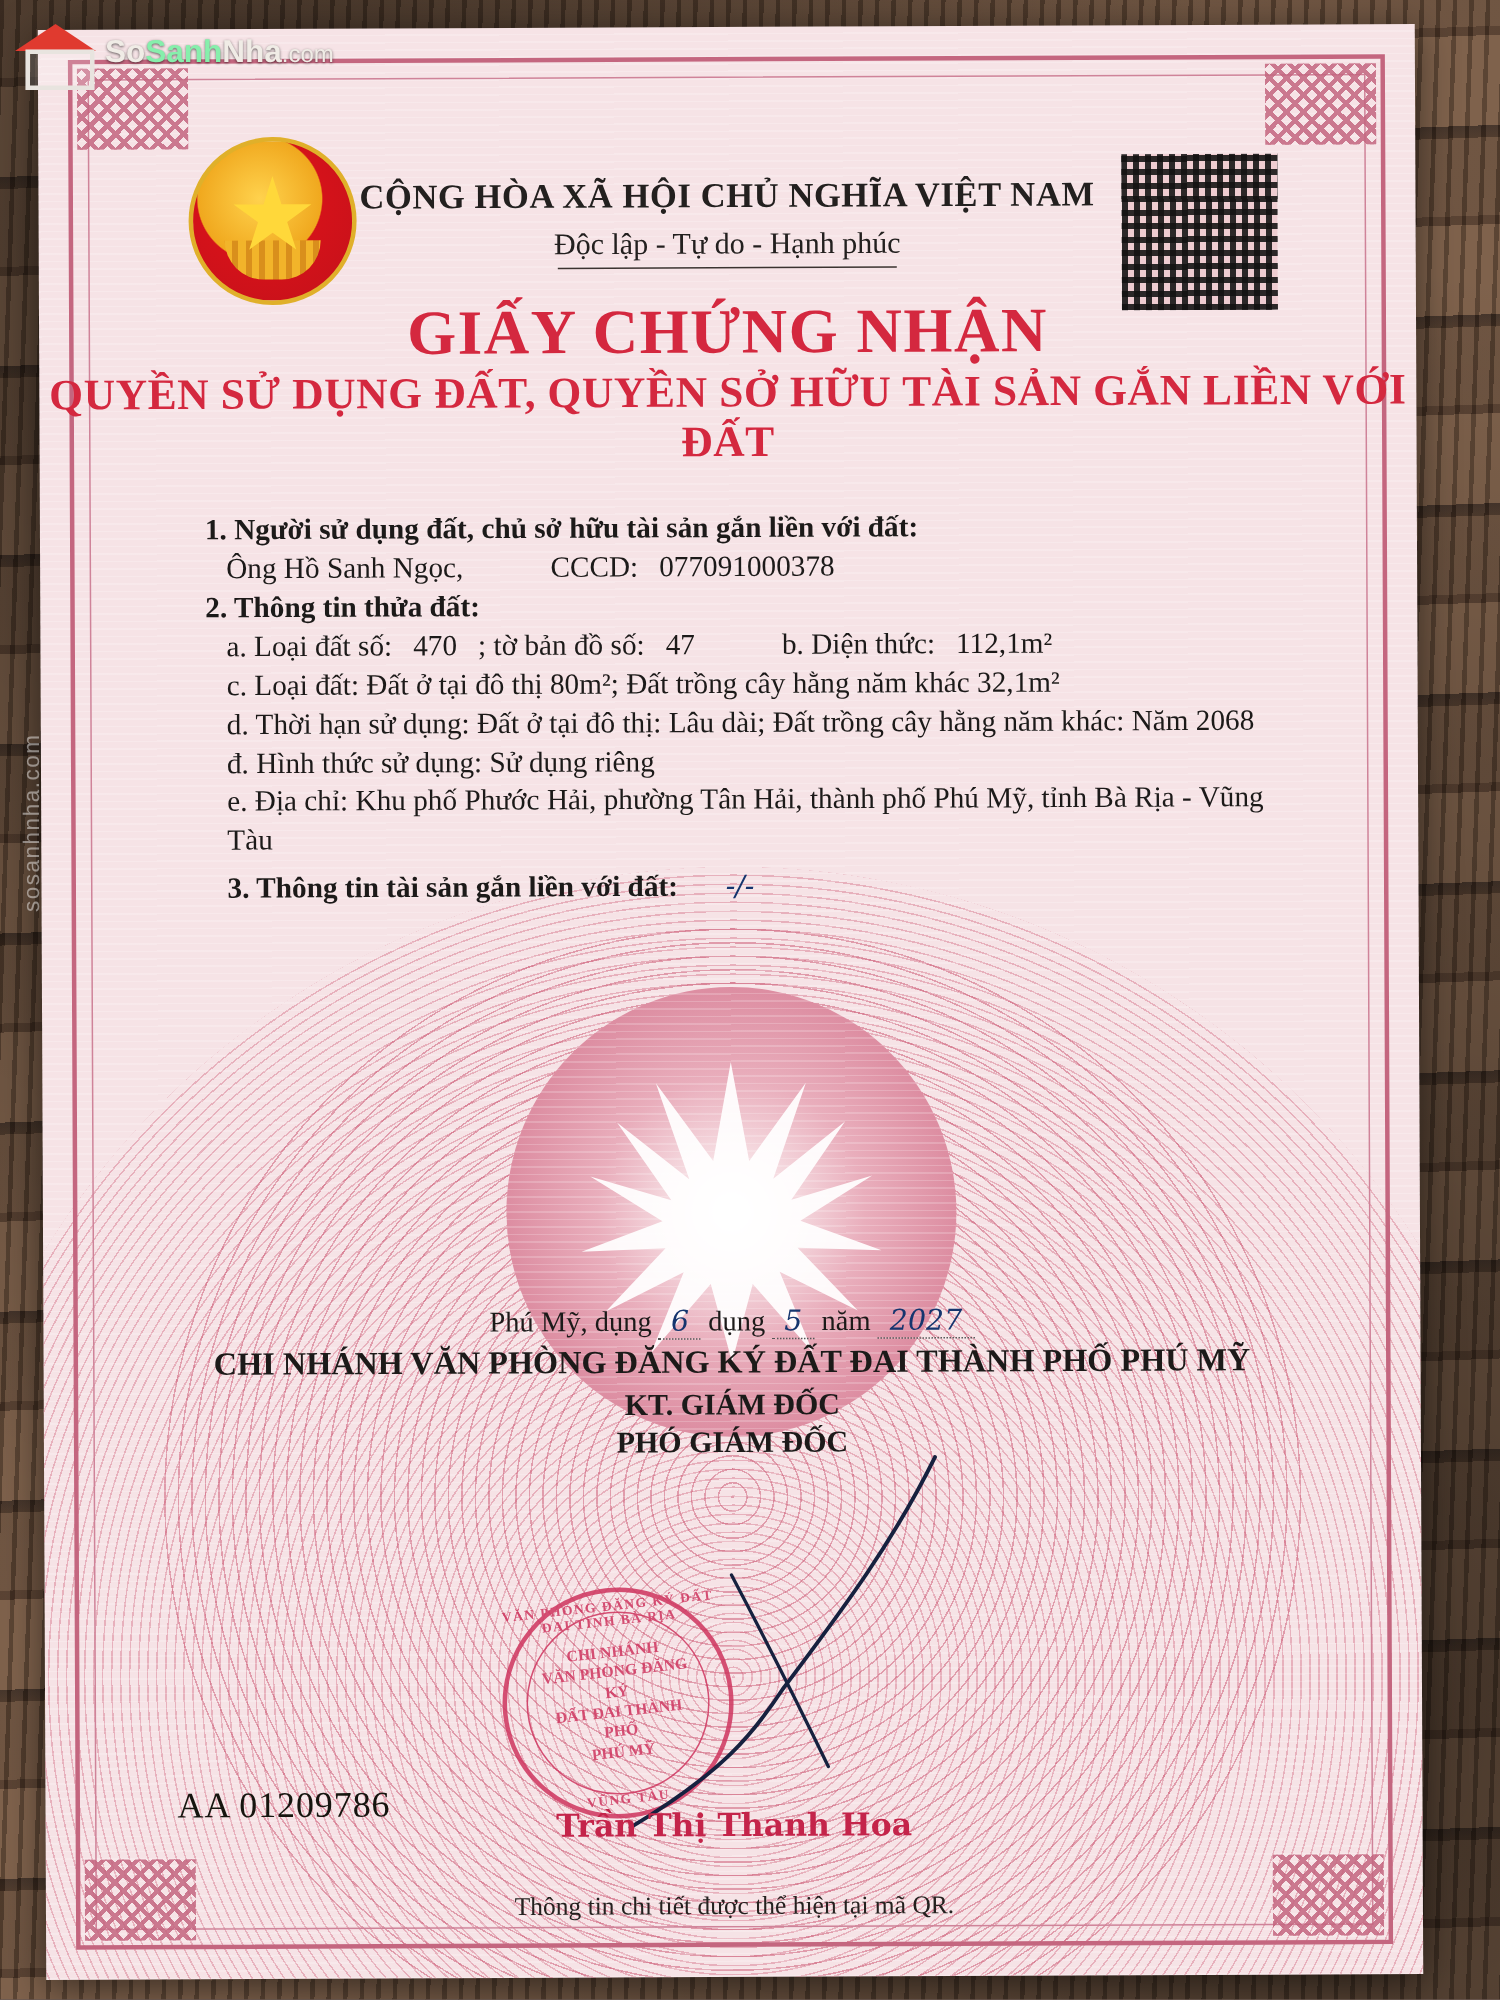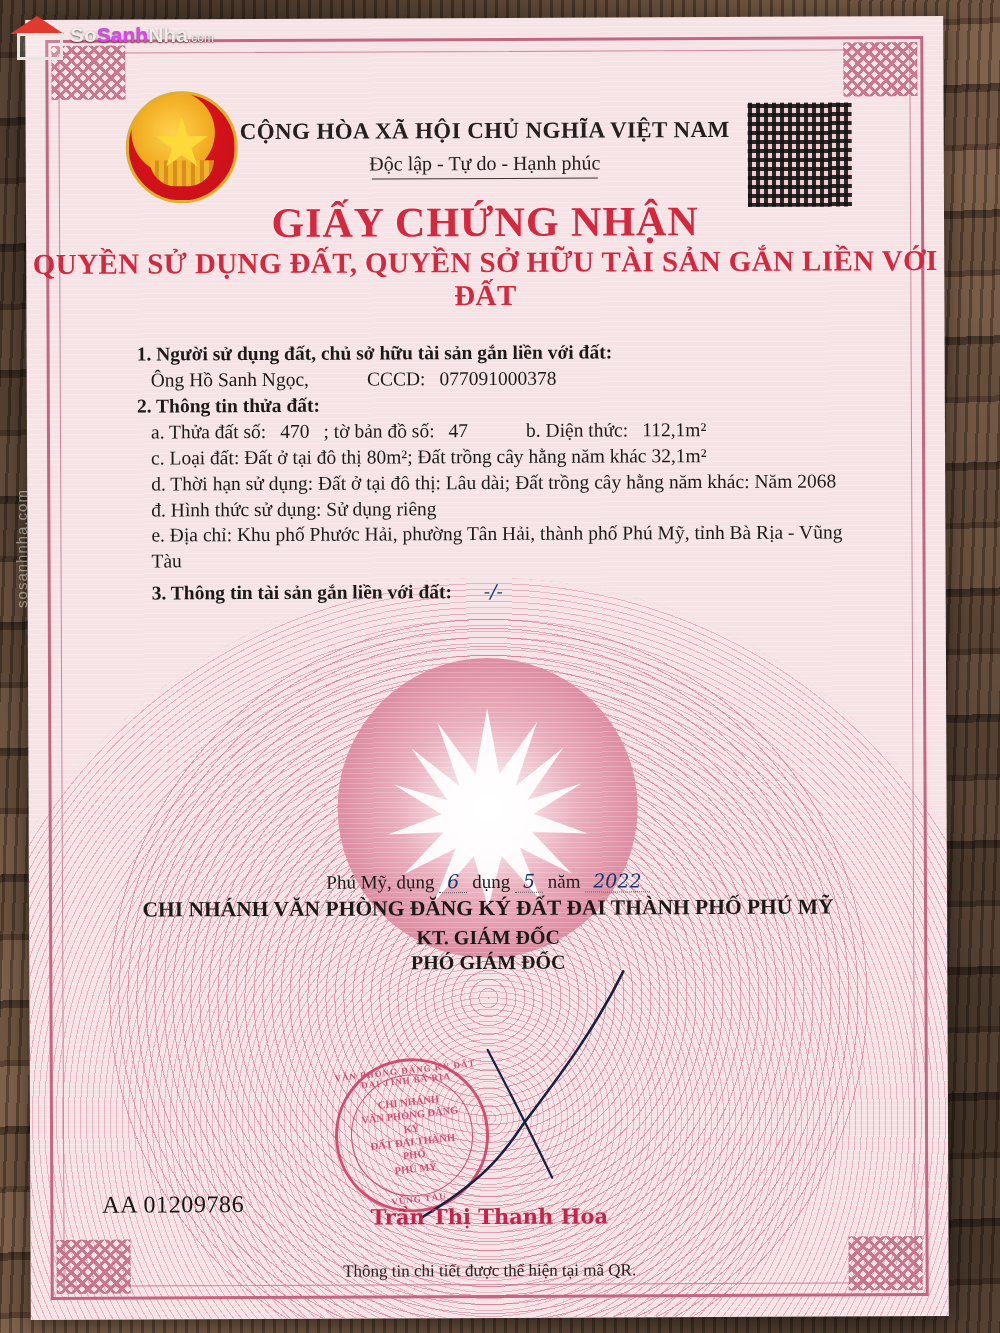--- a/index.html
+++ b/index.html
@@ -343,21 +343,21 @@
     left: 0; right: 0;
     top: 1186px;
     text-align: center;
     font-size: 21px;
     font-weight: bold;
     color: #c4244a;
     font-family: "DejaVu Serif", serif;
   }
   .serial {
     position: absolute;
-    left: 72px;
+    left: 88px;
     top: 1172px;
     font-size: 24px;
     letter-spacing: 0.6px;
     color: #16150f;
     font-family: "Liberation Serif", serif;
   }
   .footnote {
     position: absolute;
     left: 0; right: 0;
     top: 1243px;
@@ -393,22 +393,22 @@
     border: 3px solid #e8e4df;
     background: rgba(255,255,255,0.18);
   }
   .wm .brand {
     font-family: "Liberation Sans", sans-serif;
     font-weight: bold;
     font-size: 21px;
     color: #f0ece6;
     text-shadow: 0 1px 2px rgba(0,0,0,0.6);
   }
-  .wm .brand .accent { color: #d946ef; }
-  .wm .brand .dom { font-size: 12px; font-weight: normal; }
+  .wm .brand .accent { color: #86efac; }
+  .wm .brand .dom { font-size: 16px; font-weight: normal; }
 
   .wm-side {
     position: absolute;
     left: -38px;
     top: 540px;
     transform: rotate(-90deg);
     font-family: "Liberation Sans", sans-serif;
     font-size: 15px;
     color: rgba(255,255,255,0.45);
     letter-spacing: 1px;
@@ -455,21 +455,21 @@
       <div class="title2">QUYỀN SỬ DỤNG ĐẤT, QUYỀN SỞ HỮU TÀI SẢN GẮN LIỀN VỚI ĐẤT</div>
 
       <div class="body">
         <div class="sec">1. Người sử dụng đất, chủ sở hữu tài sản gắn liền với đất:</div>
         <div class="ind1 row">
           <span>Ông Hồ Sanh Ngọc,</span><span class="gap-lg"></span><span>CCCD:</span><span class="gap"></span><span>077091000378</span>
         </div>
 
         <div class="sec">2. Thông tin thửa đất:</div>
         <div class="ind1 row">
-          <span>a. Thửa đất số:</span><span class="gap"></span><span class="val">470</span><span class="gap"></span><span>; tờ bản đồ số:</span><span class="gap"></span><span class="val">47</span><span class="gap-lg"></span><span>b. Diện thức:</span><span class="gap"></span><span>112,1m²</span>
+          <span>a. Loại đất số:</span><span class="gap"></span><span class="val">470</span><span class="gap"></span><span>; tờ bản đồ số:</span><span class="gap"></span><span class="val">47</span><span class="gap-lg"></span><span>b. Diện thức:</span><span class="gap"></span><span>112,1m²</span>
         </div>
         <div class="ind1">
           <span>c. Loại đất:</span>
           <span>Đất ở tại đô thị 80m²; Đất trồng cây hằng năm khác 32,1m²</span>
         </div>
         <div class="ind1">
           <span>d. Thời hạn sử dụng:</span>
           <span>Đất ở tại đô thị: Lâu dài; Đất trồng cây hằng năm khác: Năm 2068</span>
         </div>
         <div class="ind1">
@@ -487,21 +487,21 @@
           <span class="hand" style="border:none;">-/-</span>
         </div>
       </div>
 
       <div class="place-date">
         <span>Phú Mỹ, dụng</span>
         <span class="hand">6</span>
         <span>dụng</span>
         <span class="hand">5</span>
         <span>năm</span>
-        <span class="hand">2022</span>
+        <span class="hand">2027</span>
       </div>
 
       <div class="office">CHI NHÁNH VĂN PHÒNG ĐĂNG KÝ ĐẤT ĐAI THÀNH PHỐ PHÚ MỸ</div>
       <div class="kt">KT. GIÁM ĐỐC</div>
       <div class="pgd">PHÓ GIÁM ĐỐC</div>
 
       <div class="seal">
         <div class="arc-top">VĂN PHÒNG ĐĂNG KÝ ĐẤT ĐAI TỈNH BÀ RỊA</div>
         <div class="inner">
           <div>CHI NHÁNH</div>

